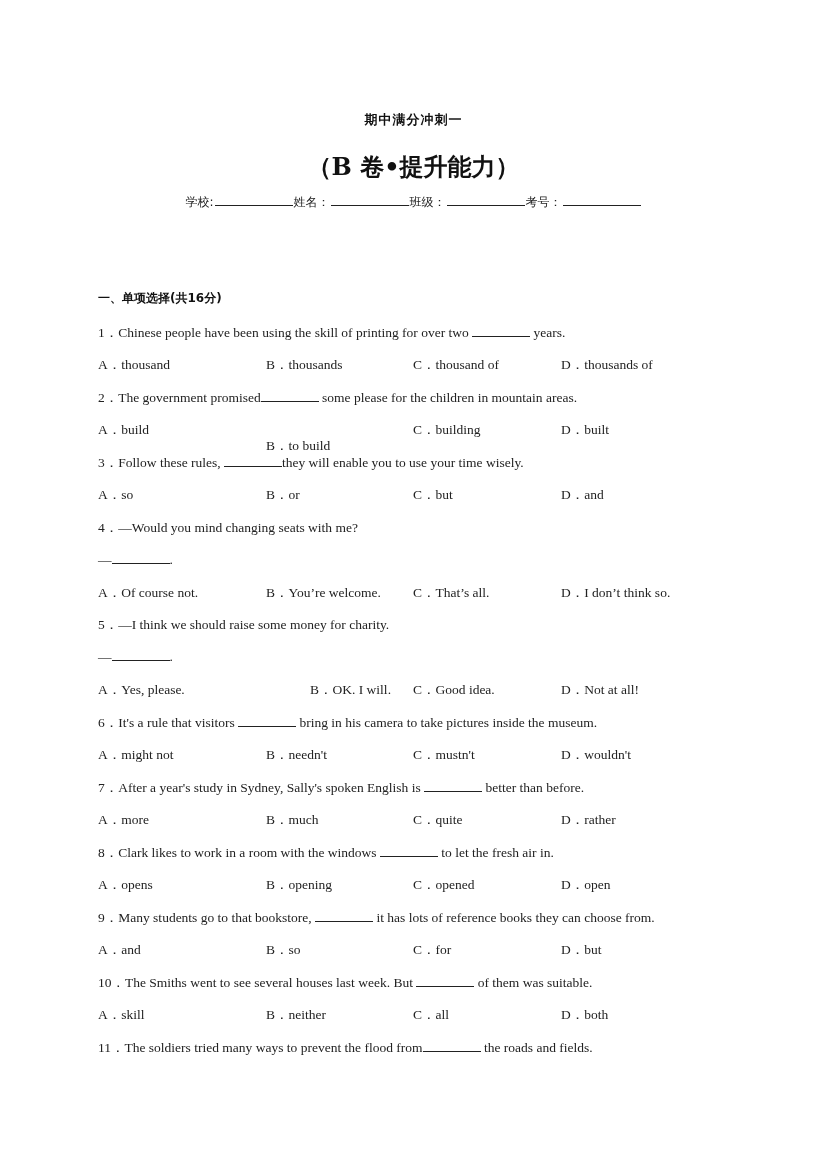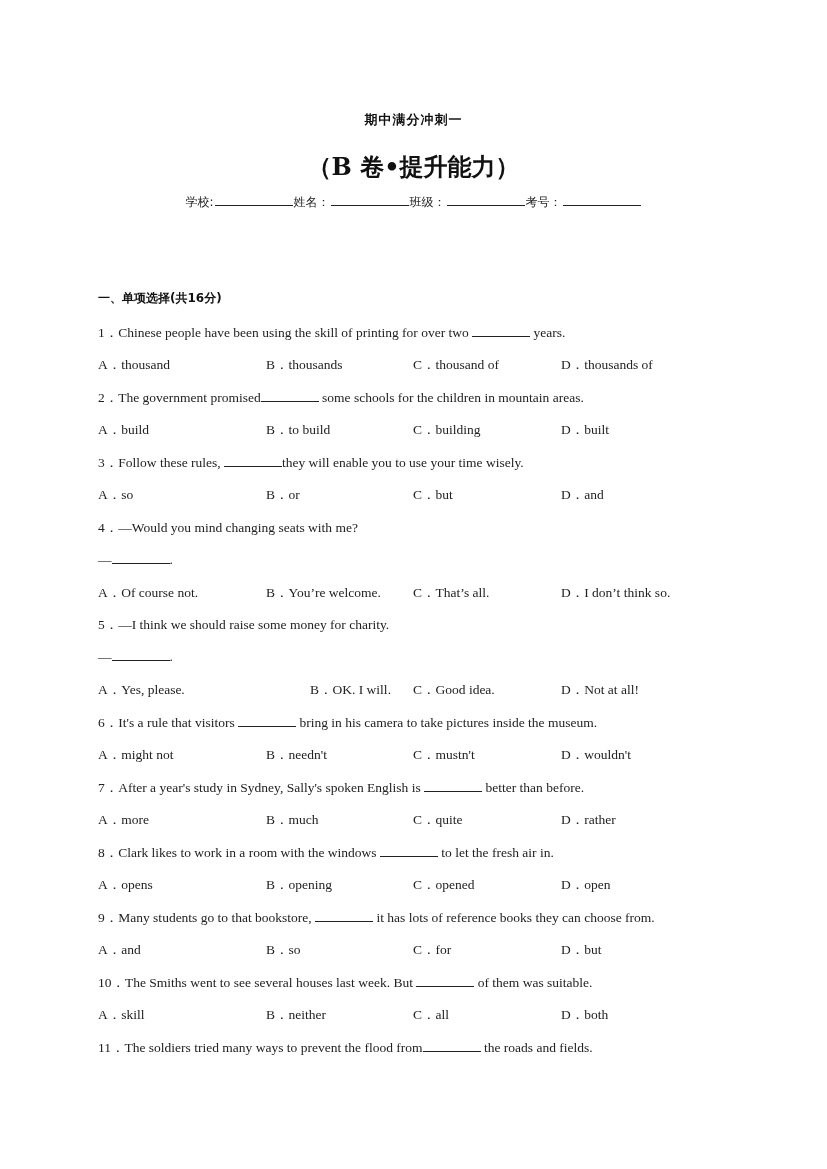--- a/index.html
+++ b/index.html
@@ -31,23 +31,23 @@
 </div>
 
 <div class="section">一、单项选择(共16分)</div>
 
 <div id="questions">
     <div class="line" style="top: 324px;"><span>1．Chinese people have been using the skill  of printing  for over two </span><span class="blank-u"></span><span> years.</span></div>
     <div class="opt optA" style="top: 356px;">A．thousand</div>
     <div class="opt optB" style="top: 356px;">B．thousands</div>
     <div class="opt optC" style="top: 356px;">C．thousand of</div>
     <div class="opt optD" style="top: 356px;">D．thousands of</div>
-    <div class="line" style="top: 389px;"><span>2．The government promised</span><span class="blank-u"></span><span> some schools for the children  in mountain  areas.</span></div>
+    <div class="line" style="top: 389px;"><span>2．The government promised</span><span class="blank-u"></span><span> some please for the children  in mountain  areas.</span></div>
     <div class="opt optA" style="top: 421px;">A．build</div>
-    <div class="opt optB" style="top: 421px; text-align: center;">B．to build</div>
+    <div class="opt optB" style="top: 437px; text-align: center;">B．to build</div>
     <div class="opt optC" style="top: 421px;">C．building</div>
     <div class="opt optD" style="top: 421px;">D．built</div>
     <div class="line" style="top: 454px;"><span>3．Follow  these rules, </span><span class="blank-u"></span><span>they will  enable you to use your time wisely.</span></div>
     <div class="opt optA" style="top: 486px;">A．so</div>
     <div class="opt optB" style="top: 486px;">B．or</div>
     <div class="opt optC" style="top: 486px;">C．but</div>
     <div class="opt optD" style="top: 486px;">D．and</div>
     <div class="line" style="top: 519px;"><span>4．—Would you mind changing  seats with me?</span></div>
     <div class="line" style="top: 551px;"><span>—</span><span class="blank-u"></span><span>.</span></div>
     <div class="opt optA" style="top: 584px;">A．Of course not.</div>

